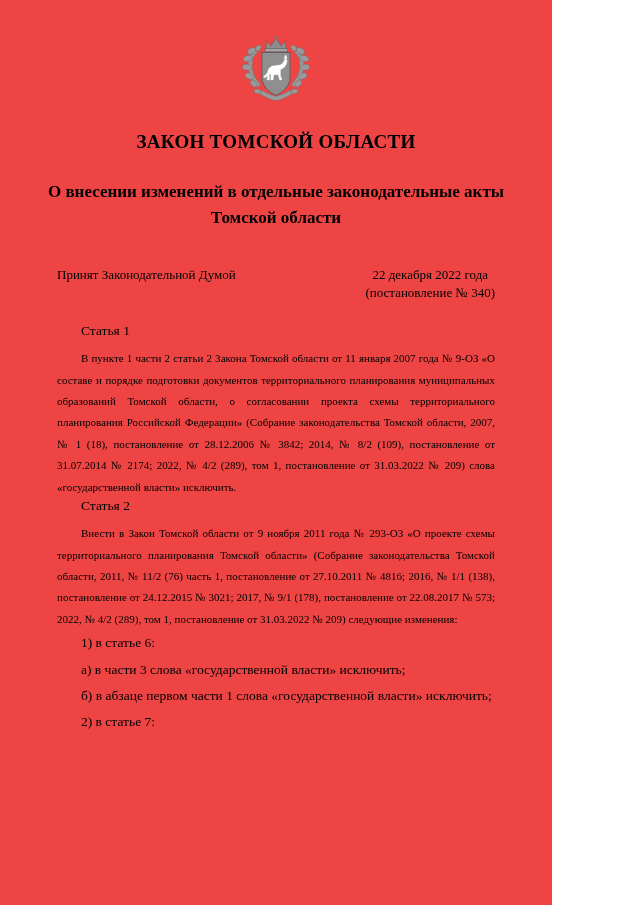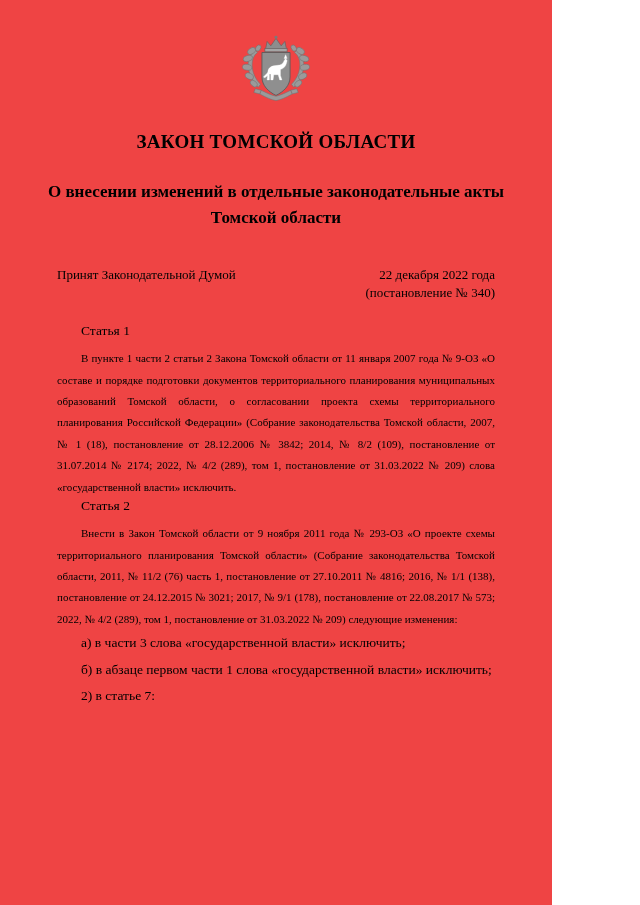--- a/index.html
+++ b/index.html
@@ -55,21 +55,21 @@
   
   .adoption {
     margin: 36px auto 0 auto;
     width: 438px;
     display: flex;
     justify-content: space-between;
     font-size: 13px;
     line-height: 1.35;
   }
   .adoption .col-left { text-align: left; }
-  .adoption .col-right { text-align: right; }
+  .adoption .col-right { text-align: center; }
   .adoption div > div { white-space: nowrap; }
 
   
   .body-area {
     margin: 0 auto;
     width: 438px;
     padding-top: 22px;
   }
   .article-heading {
     font-size: 13.5px;
@@ -163,20 +163,21 @@
   <div class="body-area">
 
     <div>
       <div class="article-heading">Статья 1</div>
       <p class="para">В пункте 1 части 2 статьи 2 Закона Томской области от 11 января 2007 года № 9-ОЗ «О составе и порядке подготовки документов территориального планирования муниципальных образований Томской области, о согласовании проекта схемы территориального планирования Российской Федерации» (Собрание законодательства Томской области, 2007, № 1 (18), постановление от 28.12.2006 № 3842; 2014, № 8/2 (109), постановление от 31.07.2014 № 2174; 2022, № 4/2 (289), том 1, постановление от 31.03.2022 № 209) слова «государственной власти» исключить.</p>
     </div>
 
     <div>
       <div class="article-heading second">Статья 2</div>
       <p class="para">Внести в Закон Томской области от 9 ноября 2011 года № 293-ОЗ «О проекте схемы территориального планирования Томской области» (Собрание законодательства Томской области, 2011, № 11/2 (76) часть 1, постановление от 27.10.2011 № 4816; 2016, № 1/1 (138), постановление от 24.12.2015 № 3021; 2017, № 9/1 (178), постановление от 22.08.2017 № 573; 2022, № 4/2 (289), том 1, постановление от 31.03.2022 № 209) следующие изменения:</p>
+      <p class="item">1) в статье 6:</p>
       <p class="item">а) в части 3 слова «государственной власти» исключить;</p>
       <p class="item">б) в абзаце первом части 1 слова «государственной власти» исключить;</p>
       <p class="item">2) в статье 7:</p>
 
     </div>
 
   </div>
 </div>
 
 </body></html>

